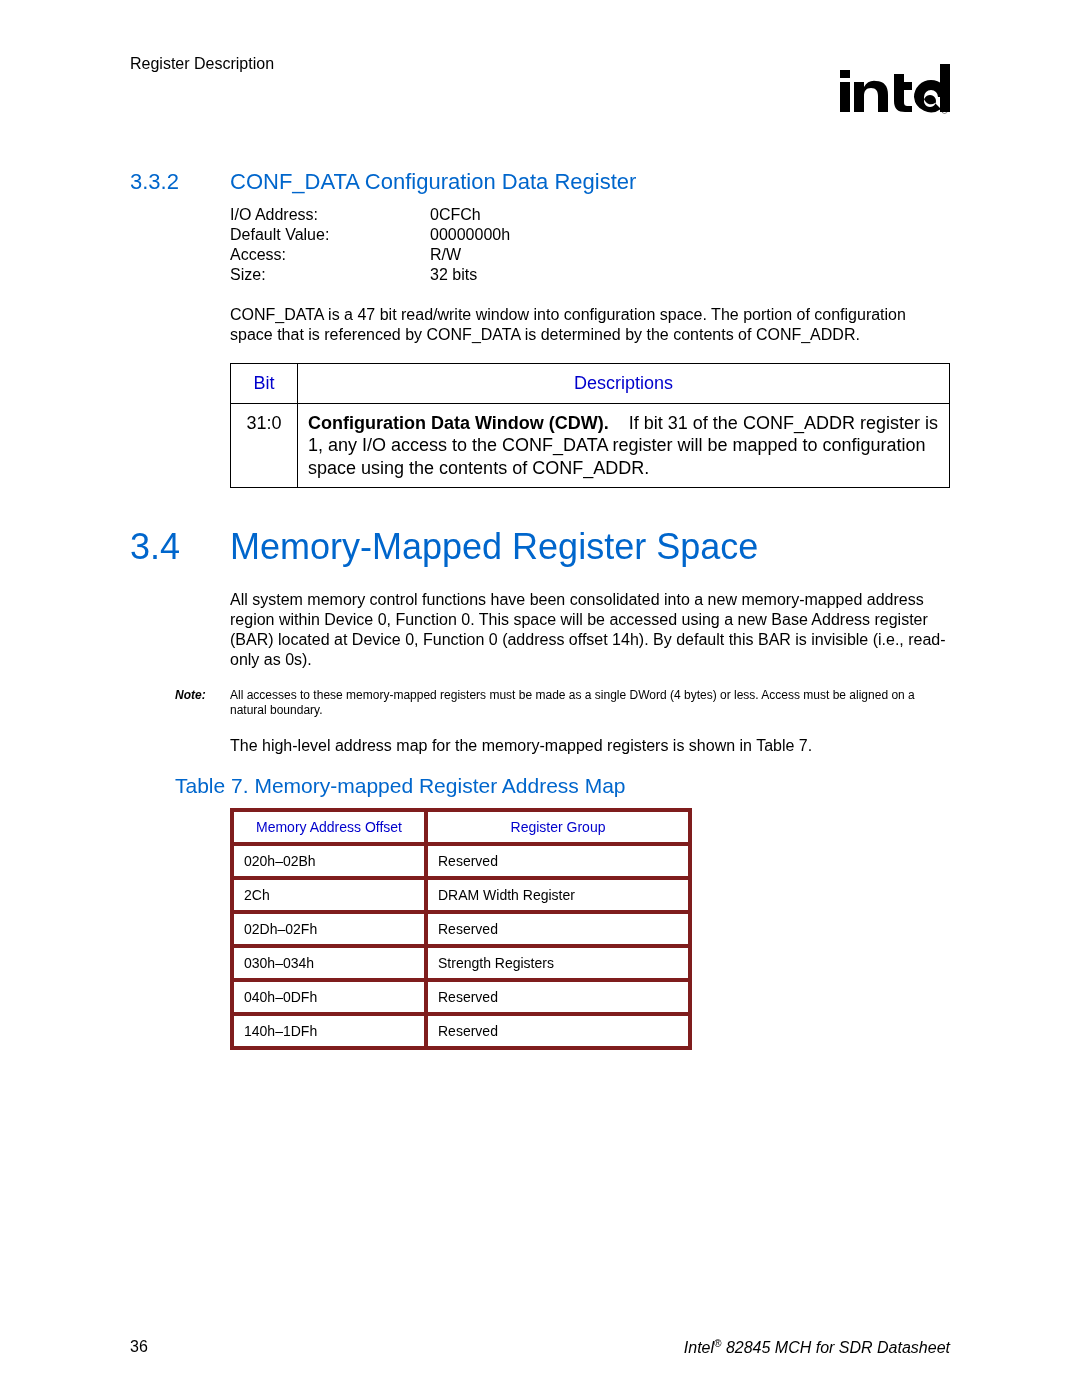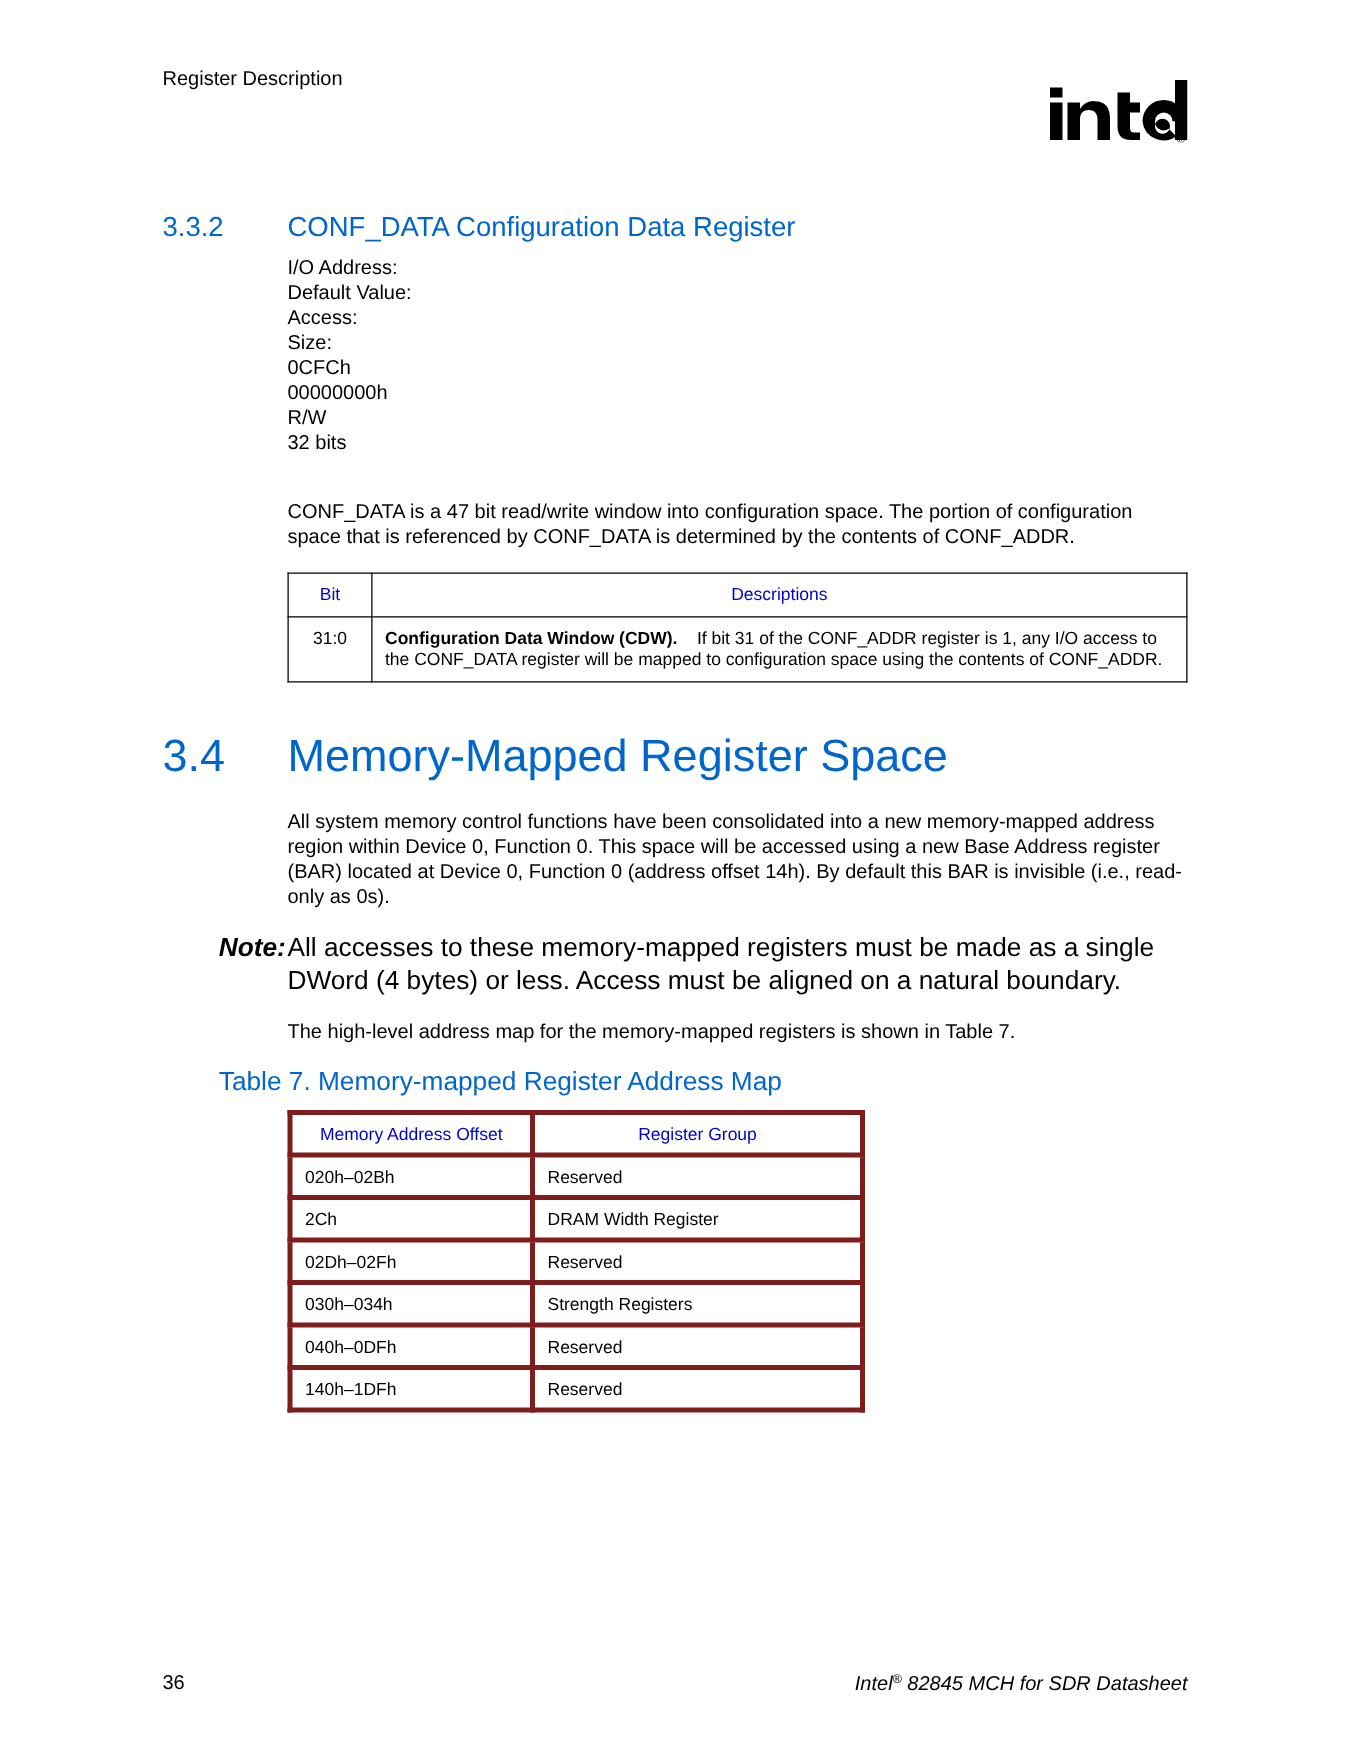--- a/index.html
+++ b/index.html
@@ -49,32 +49,31 @@
   }
   .h2 .num { width: 100px; flex: 0 0 100px; }
   .body-indent {
     margin-left: 100px;
     font-size: 16px;
     line-height: 1.25;
   }
   .kv-table {
     display: flex;
     gap: 0;
-    margin-bottom: 35px;
-    flex-direction: column;
+    margin-bottom: 20px;
   }
   .kv-col-labels { width: 200px; }
   .kv-col-values { }
   .para {
     margin: 0 0 18px 0;
   }
   .bit-table {
     border-collapse: collapse;
     width: 100%;
-    font-size: 14px;
+    font-size: 18px;
     margin-top: 6px;
     padding-left: 32px;
   }
   .bit-table th, .bit-table td {
     border: 1px solid #000;
     padding: 8px 10px;
     text-align: left;
     vertical-align: top;
   }
   .bit-table th {
@@ -85,21 +84,21 @@
   .bit-table td.bitcol {
     text-align: center;
     width: 46px;
   }
   .bit-table td .bold {
     font-weight: bold;
   }
   .note-row {
     display: flex;
     margin: 0 0 18px 0;
-    font-size: 21px;
+    font-size: 12px;
     line-height: 1.25;
   }
   .note-row .note-label {
     width: 55px;
     flex: 0 0 55px;
     font-style: italic;
     font-weight: bold;
     margin-left: 45px;
   }
   .note-row .note-body { flex: 1; }

